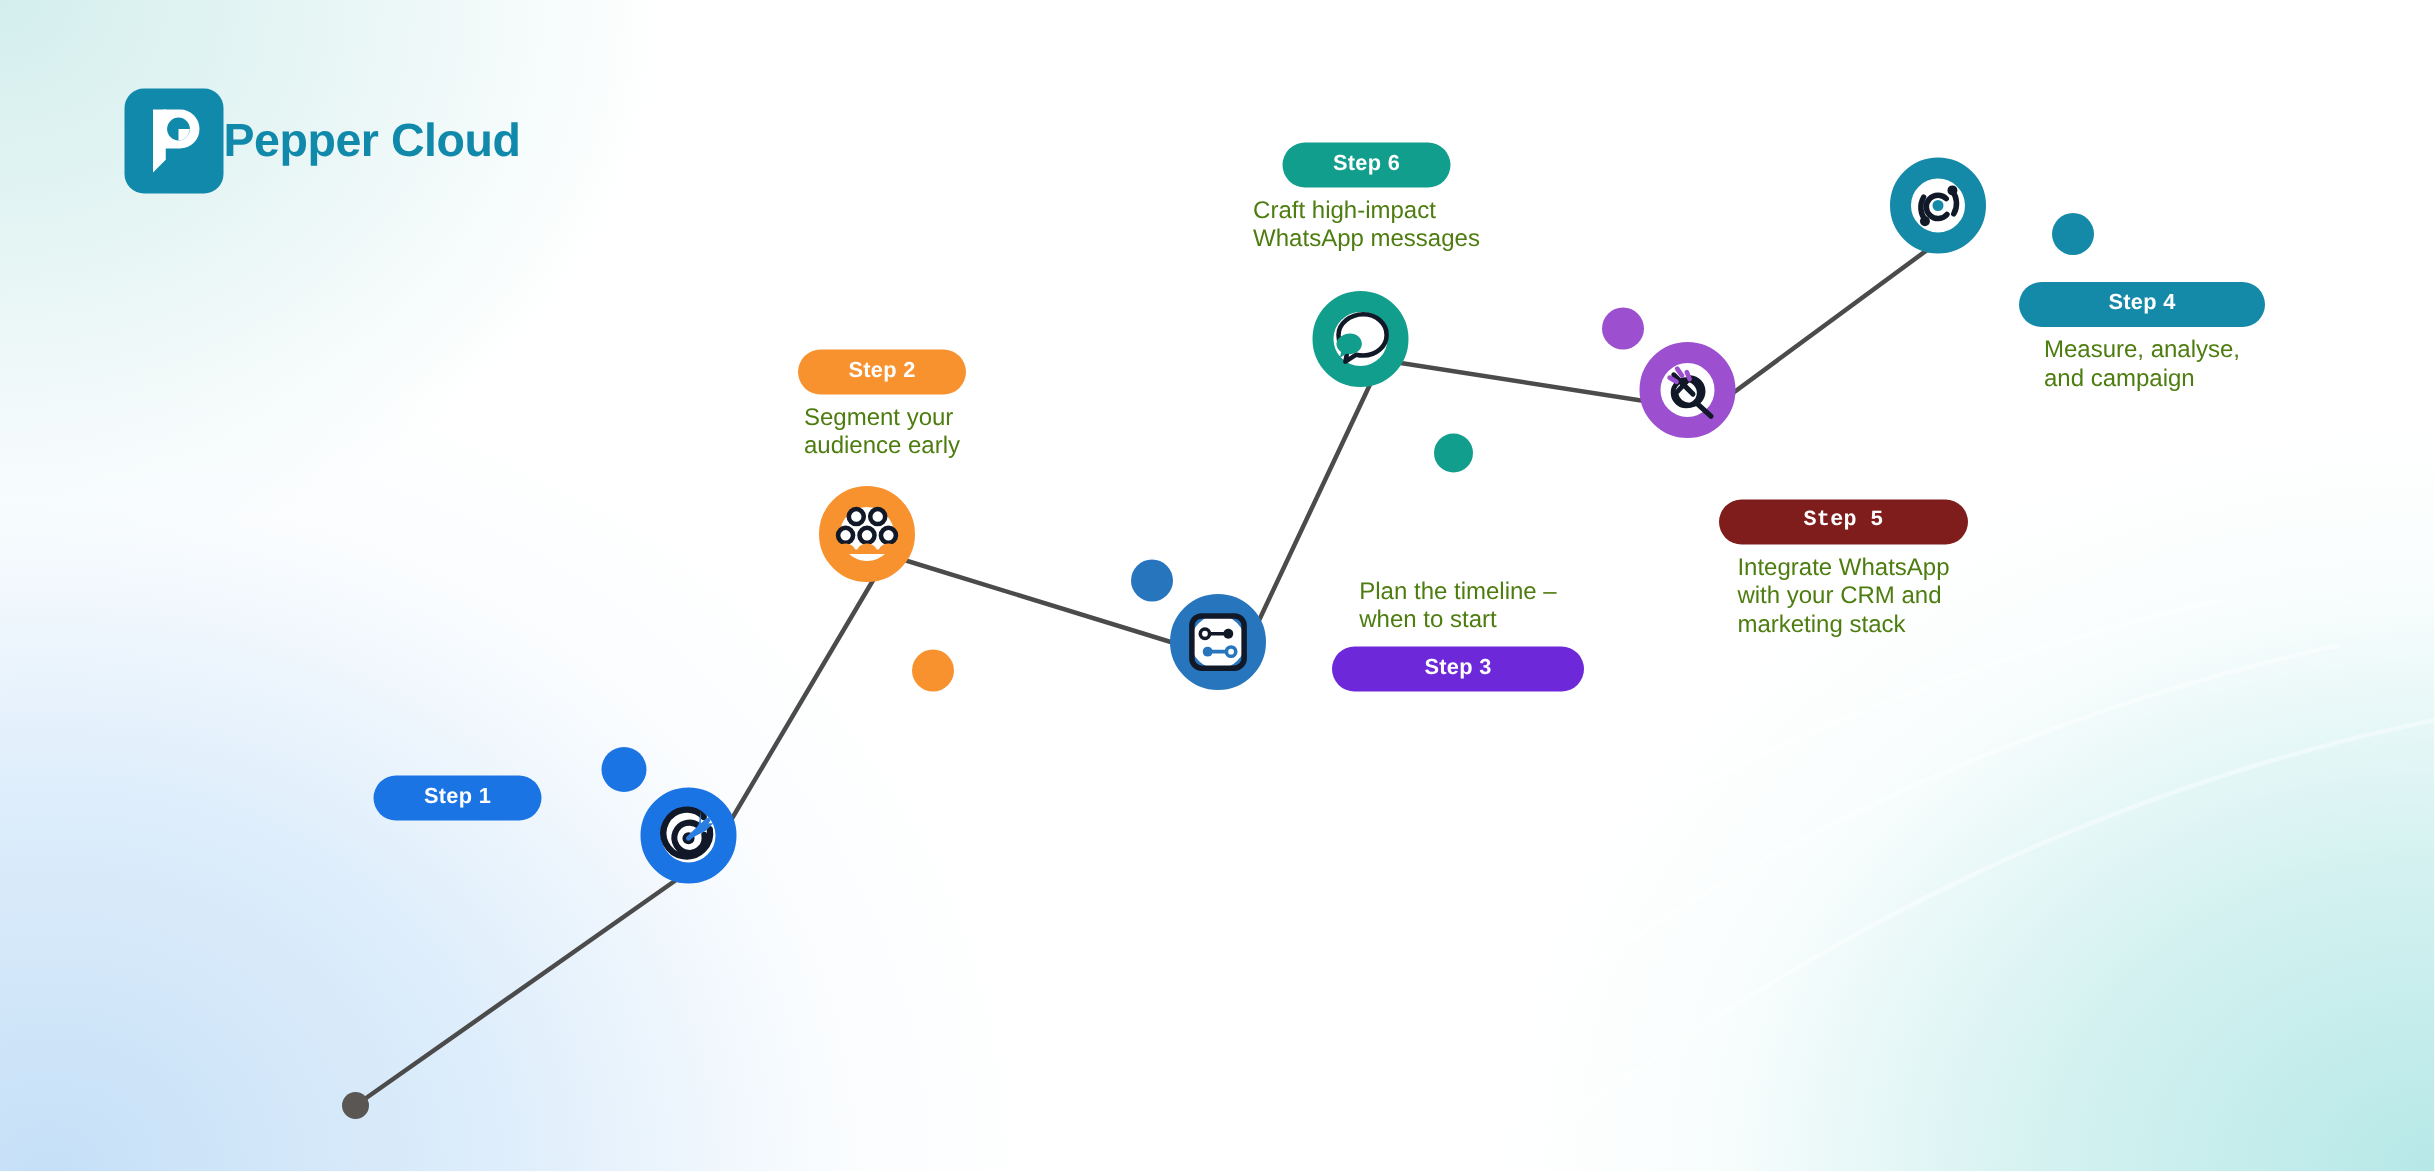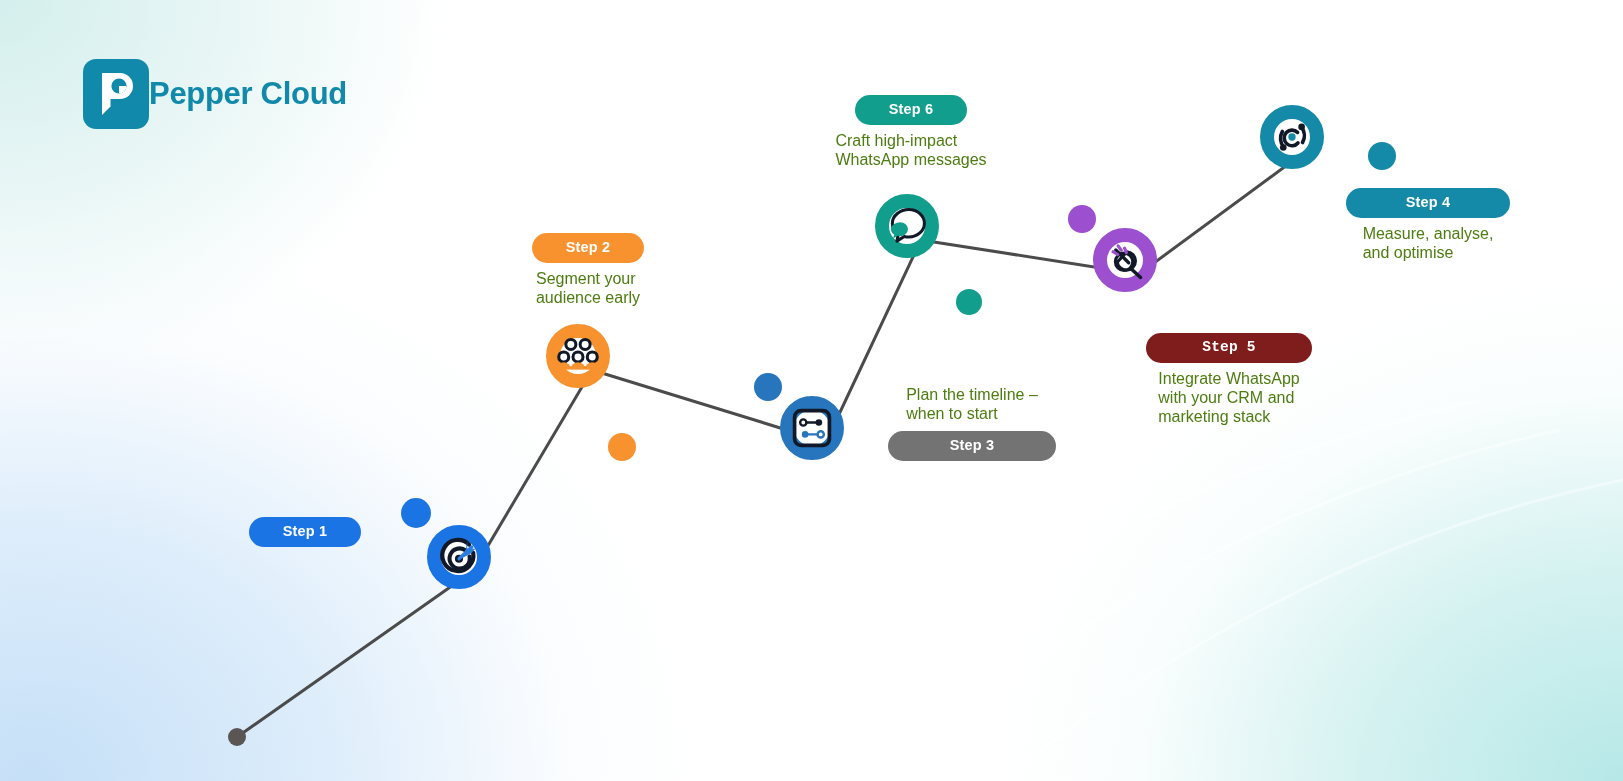--- a/index.html
+++ b/index.html
@@ -247,40 +247,40 @@
 
   <div class="step-block" style="left:473px; top:217px; width:230px;margin-top:16px;">
     <div class="badge" style="background:#f7922f;">Step 2</div>
     <div class="caption">Segment your
 audience early</div>
   </div>
 
   <div class="step-block" style="left:857px; top:370px; width:230px;">
     <div class="caption above">Plan the timeline –
 when to start</div>
-    <div class="badge" style="background:#737373; padding-left:62px; padding-right:62px;">Step 3</div>
+    <div class="badge" style="background:#6d28d9; padding-left:62px; padding-right:62px;">Step 3</div>
   </div>
 
   <div class="step-block" style="left:786px; top:95px; width:250px;">
     <div class="badge" style="background:#129e8c;">Step 6</div>
     <div class="caption">Craft high-impact
 WhatsApp messages</div>
   </div>
 
   <div class="step-block" style="left:1104px; top:333px; width:250px;">
     <div class="badge" style="background:#7f1d1d; padding-left:56px; padding-right:56px;font-family:Liberation Mono, monospace;">Step 5</div>
     <div class="caption">Integrate WhatsApp
 with your CRM and
 marketing stack</div>
   </div>
 
   <div class="step-block" style="left:1303px; top:188px; width:250px;">
     <div class="badge" style="background:#1489a8; padding-left:60px; padding-right:60px;">Step 4</div>
     <div class="caption">Measure, analyse,
-and optimise</div>
+and campaign</div>
   </div>
 
   <div class="logo">
     <div class="logo-mark" style="background:#1189ab;">
       <svg width="40" height="46" viewBox="0 0 40 46">
         <path d="M6 2 L6 44 L14.5 35.5 L14.5 2 Z" fill="#ffffff"></path>
         <path d="M13 2 L24 2 A13 13 0 0 1 24 28 L13 28 Z" fill="#ffffff"></path>
         <circle cx="23" cy="15" r="7.6" fill="#1189ab"></circle>
         <path d="M30.5 15 A7.6 7.6 0 0 1 23 22.6 L23 15 Z" fill="#ffffff"></path>
       </svg>

